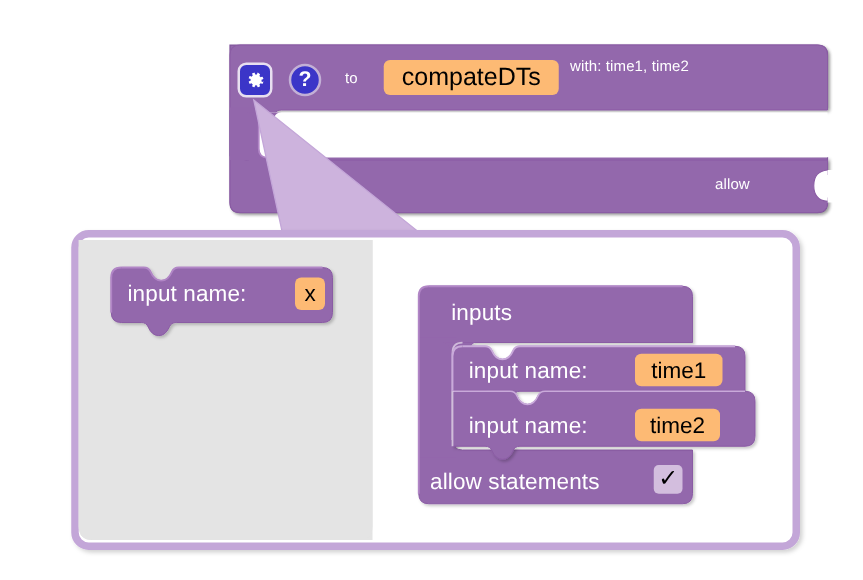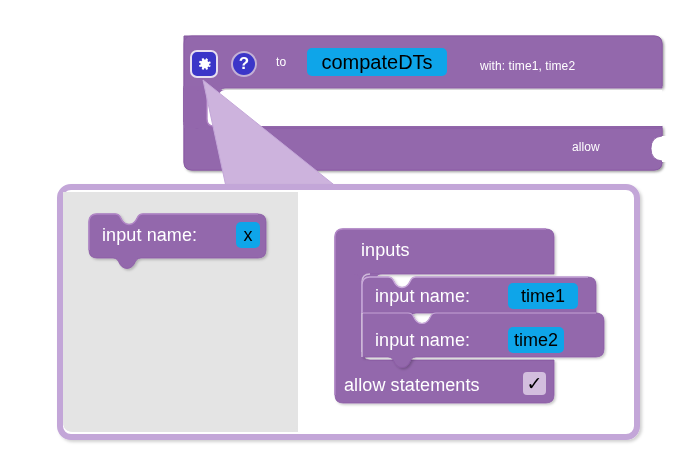--- a/index.html
+++ b/index.html
@@ -23,21 +23,21 @@
     font-size:12px;
     line-height:20px;
     white-space:nowrap;
     letter-spacing:.1px;
   }
   .txt.sm{font-size:18px;line-height:18px;}
 
   
   .field{
     position:absolute;
-    background:#0ea5e9;
+    background:#fdba74;
     border-radius:5px;
     color:#000000;
     font-size:20px;
     line-height:20px;
     display:flex;
     align-items:center;
     justify-content:center;
     white-space:nowrap;
     box-sizing:border-box;
   }
@@ -306,33 +306,33 @@
   </div>
 
   <div class="iconbtn help-btn" style="left:231px;top:51px;">
     <span>?</span>
   </div>
 
   <div class="txt" style="left:276px;top:52px;">to</div>
 
   <div class="field" style="left:307px;top:48px;width:140px;height:28px;">compateDTs</div>
 
-  <div class="txt" style="left:456px;top:56px;margin-left:24px;">with: time1, time2</div>
+  <div class="txt" style="left:456px;top:43px;">with: time1, time2</div>
 
   <div class="txt" style="left:572px;top:137px;">allow</div>
 
   <div class="txt sm" style="left:102px;top:226px;">input name:</div>
   <div class="field sm" style="left:236px;top:222px;width:24px;height:26px;">x</div>
 
   <div class="txt sm" style="left:345px;top:241px;margin-left:16px;">inputs</div>
 
   <div class="txt sm" style="left:375px;top:287px;">input name:</div>
   <div class="field sm" style="left:508px;top:283px;width:70px;height:26px;">time1</div>
 
   <div class="txt sm" style="left:375px;top:331px;">input name:</div>
-  <div class="field sm" style="left:508px;top:327px;width:56px;height:26px;">time2</div>
+  <div class="field sm" style="left:508px;top:327px;width:68px;height:26px;">time2</div>
 
   <div class="txt sm" style="left:344px;top:376px;">allow statements</div>
   <div class="checkbox" style="left:523px;top:372px;">
     <span style="font-size:19px;line-height:19px;color:#000;">✓</span>
   </div>
 
 </div>
 
 </body></html>

